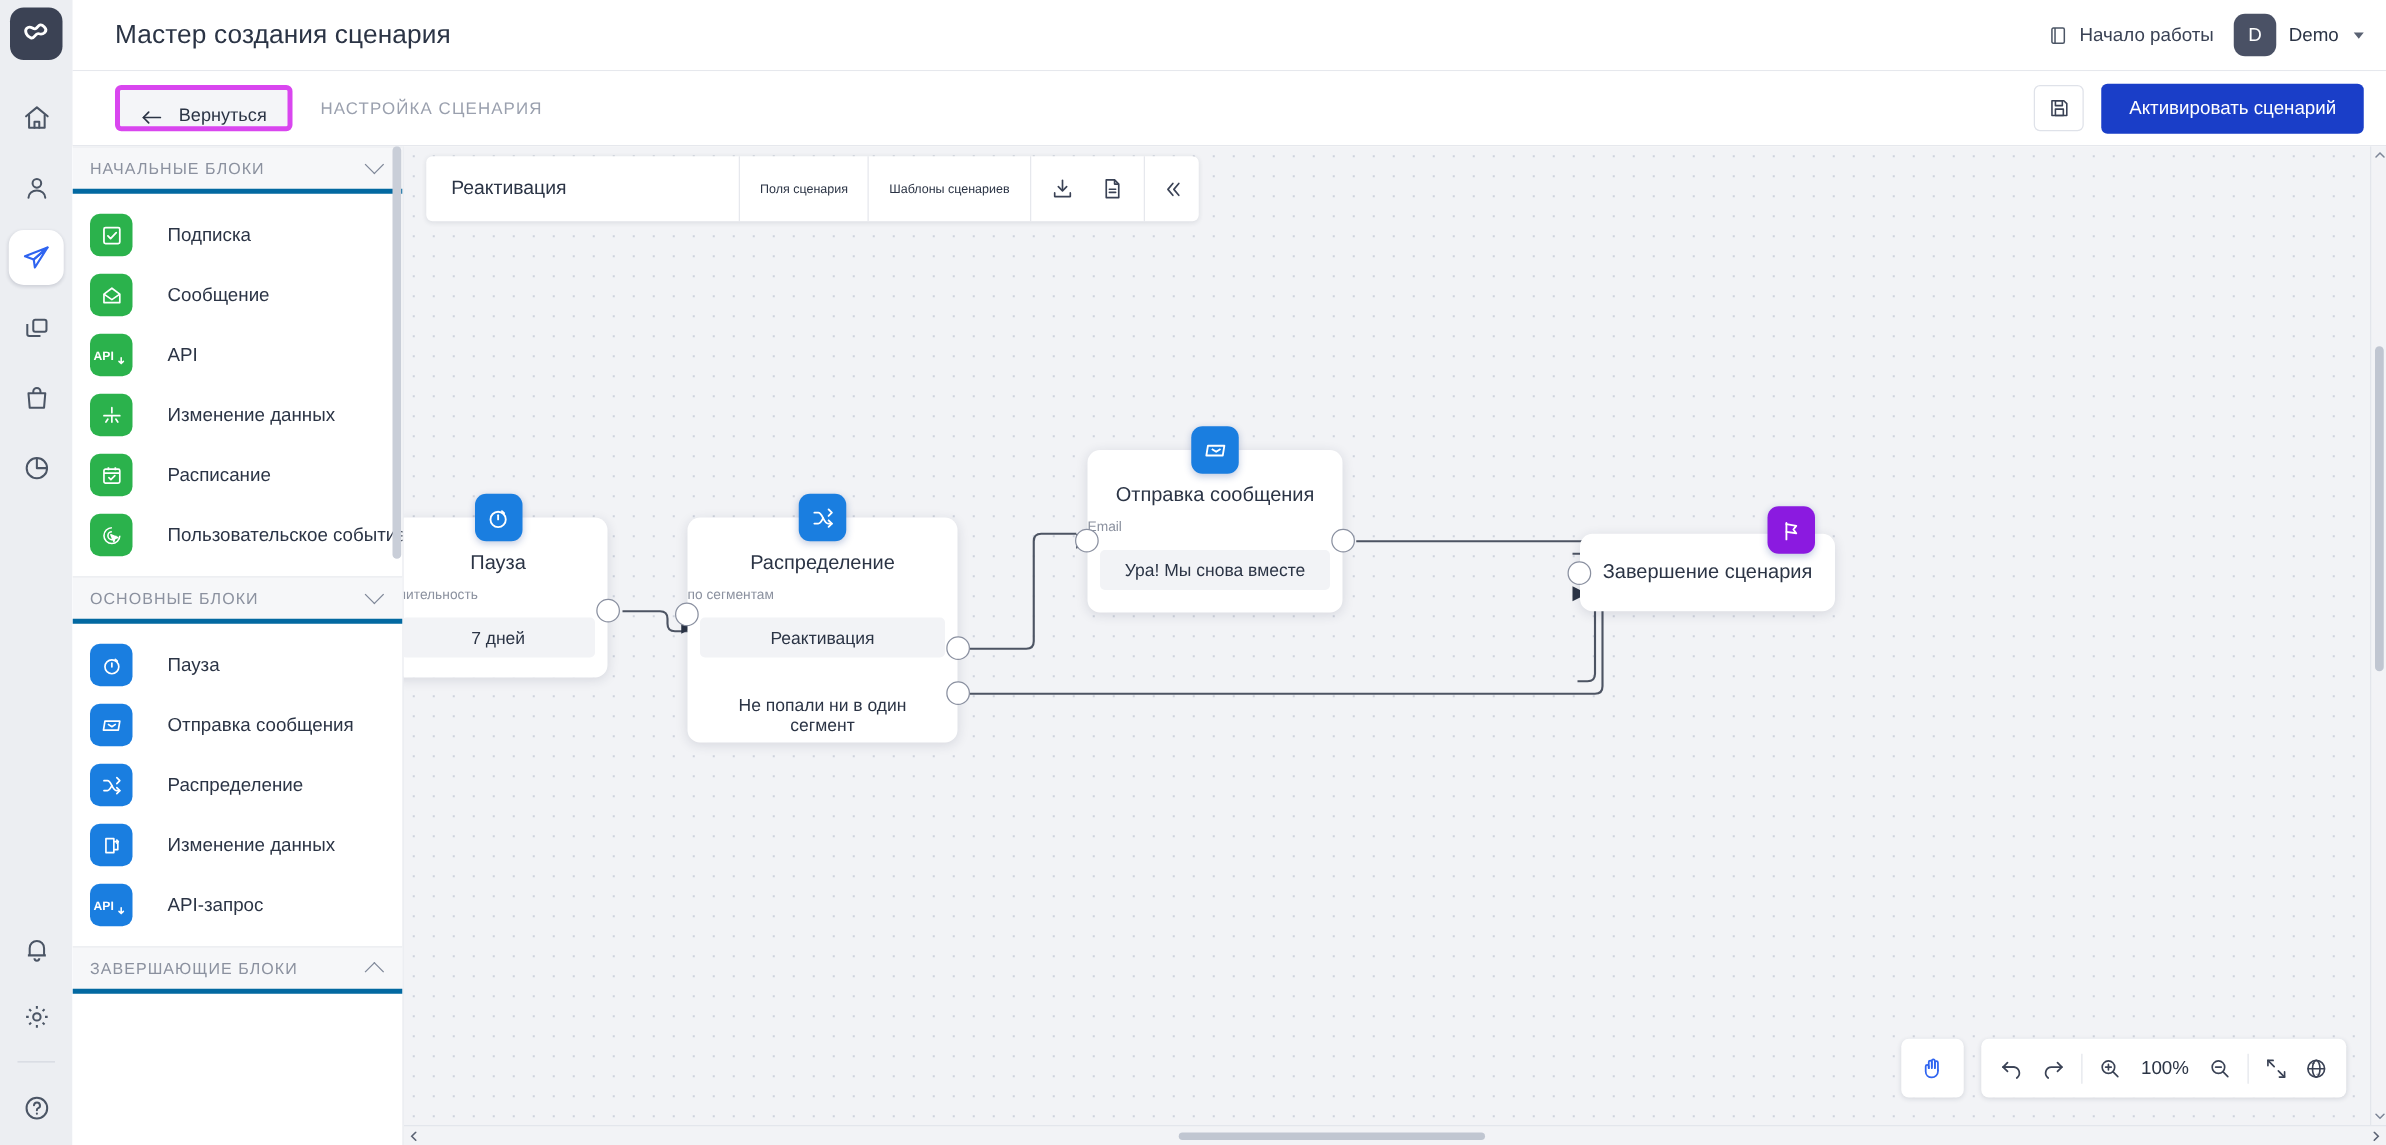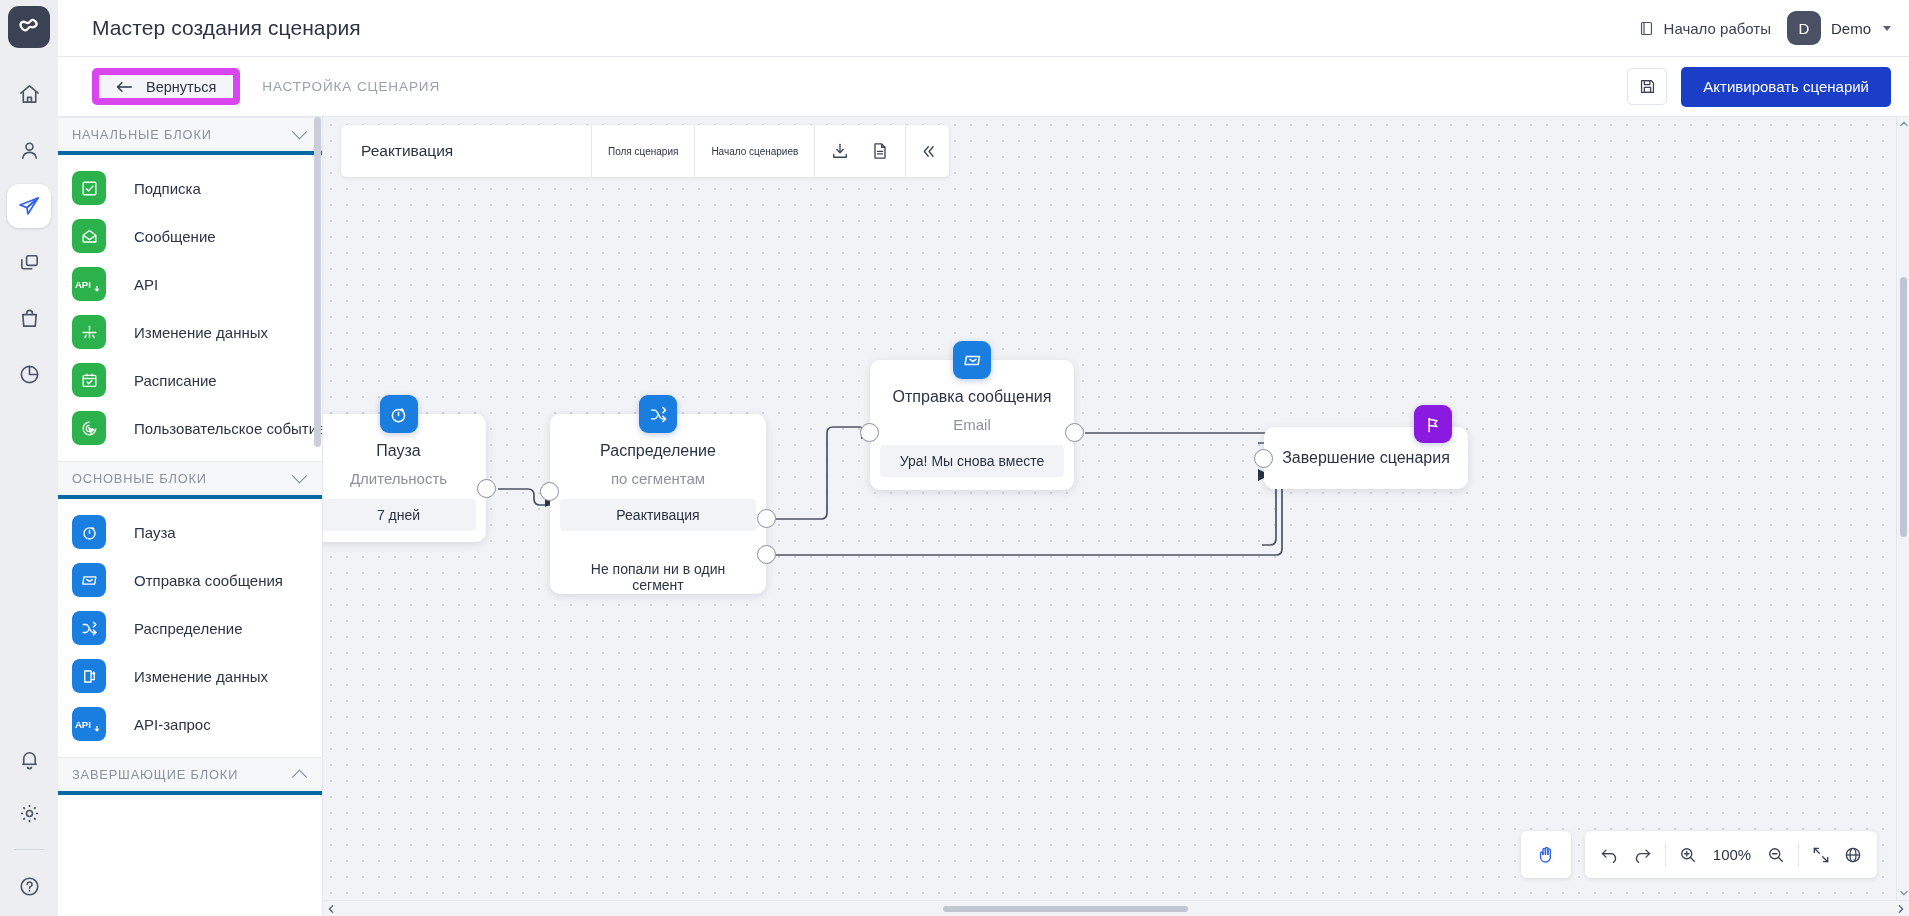--- a/index.html
+++ b/index.html
@@ -63,23 +63,23 @@
   .user-name { font-size: 15px; color: #2b3445; }
   .caret { width: 0; height: 0; border-left: 4.5px solid transparent; border-right: 4.5px solid transparent; border-top: 5.5px solid #5a6273; margin-left: 2px; }
 
   
   .actionbar {
     height: 60px; flex: 0 0 60px;
     display: flex; align-items: center; padding: 0 18px 0 34px;
     background: #fff; border-bottom: 1px solid #e6e8ed;
   }
   .btn-back {
-    display: flex; align-items: center; gap: 13px;
+    display: flex; align-items: flex-end; gap: 13px;
     height: 37px; padding: 0 17px;
-    background: #f4f5f8; border: 7px solid #d946ef; border-radius: 5px;
+    background: #f4f5f8; border: 4px solid #d946ef; border-radius: 5px;
     font-size: 14.5px; color: #2b3445; cursor: pointer;
   }
   .bc-label { margin-left: 22px; font-size: 13.5px; letter-spacing: .9px; color: #9aa0ae; text-transform: uppercase; }
   .actionbar-spacer { flex: 1; }
   .btn-icon-sq {
     width: 40px; height: 37px; border: 1px solid #dfe2e9; border-radius: 5px;
     background: #fff; display: flex; align-items: center; justify-content: center;
     cursor: pointer; margin-right: 14px;
   }
   .btn-primary {
@@ -153,21 +153,21 @@
     box-shadow: 0 2px 9px rgba(28,40,70,.13);
     z-index: 4;
   }
   .node-badge {
     position: absolute; top: -19px; left: 50%; transform: translateX(-50%);
     width: 38px; height: 38px; border-radius: 9px;
     display: flex; align-items: center; justify-content: center;
     box-shadow: 0 2px 6px rgba(25,60,140,.25);
   }
   .node-title { text-align: center; font-size: 16px; color: #2b3445; padding-top: 28px; }
-  .node-sub { text-align: center; font-size: 15px; color: #8b919f; margin-top: 10px; }
+  .node-sub { text-align: left; font-size: 11px; color: #8b919f; margin-top: 10px; }
   .node-chip {
     margin: 12px 10px 0 10px; background: #f2f3f6; border-radius: 4px;
     text-align: center; font-size: 14px; color: #2b3445; padding: 8px 6px;
   }
   .node-chip.plain { background: transparent; margin-top: 22px; }
   .port {
     position: absolute; width: 19px; height: 19px; border-radius: 50%;
     background: #fff; border: 1.6px solid #8a90a0; z-index: 7;
   }
   .node-simple { display: flex; align-items: center; justify-content: center; }
@@ -486,21 +486,21 @@
           <g fill="#2b3445">
             <path d="M222 378 l12 6 -12 6 z"></path>
             <path d="M538 310 l12 6 -12 6 z"></path>
             <path d="M935 352 l12 6 -12 6 z"></path>
           </g>
         </svg>
 
         <div class="canvas-toolbar">
           <div class="ct-title">Реактивация</div>
           <div class="ct-tab">Поля сценария</div>
-          <div class="ct-tab">Начало сценариев</div>
+          <div class="ct-tab">Шаблоны сценариев</div>
           <div class="ct-group">
             <div class="ct-ico">
               <svg width="20" height="20" viewBox="0 0 24 24" fill="none" stroke="#3a4255" stroke-width="1.6" stroke-linecap="round" stroke-linejoin="round">
                 <path d="M12 4v9"></path>
                   <path d="M8 10l4 4 4-4"></path>
                   <path d="M4.5 16v3.5h15V16"></path>
               </svg>
             </div>
             <div class="ct-ico">
               <svg width="20" height="20" viewBox="0 0 24 24" fill="none" stroke="#3a4255" stroke-width="1.6" stroke-linejoin="round">

